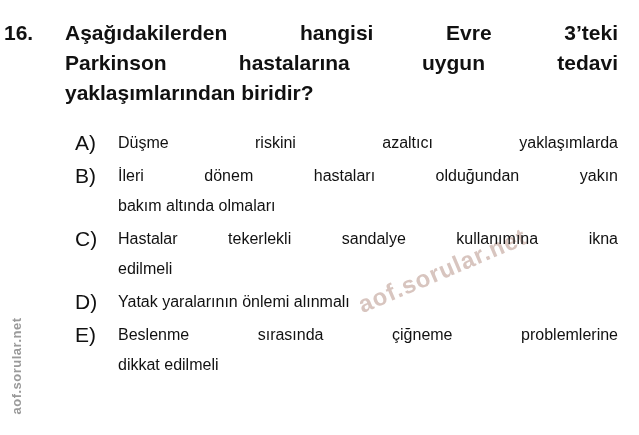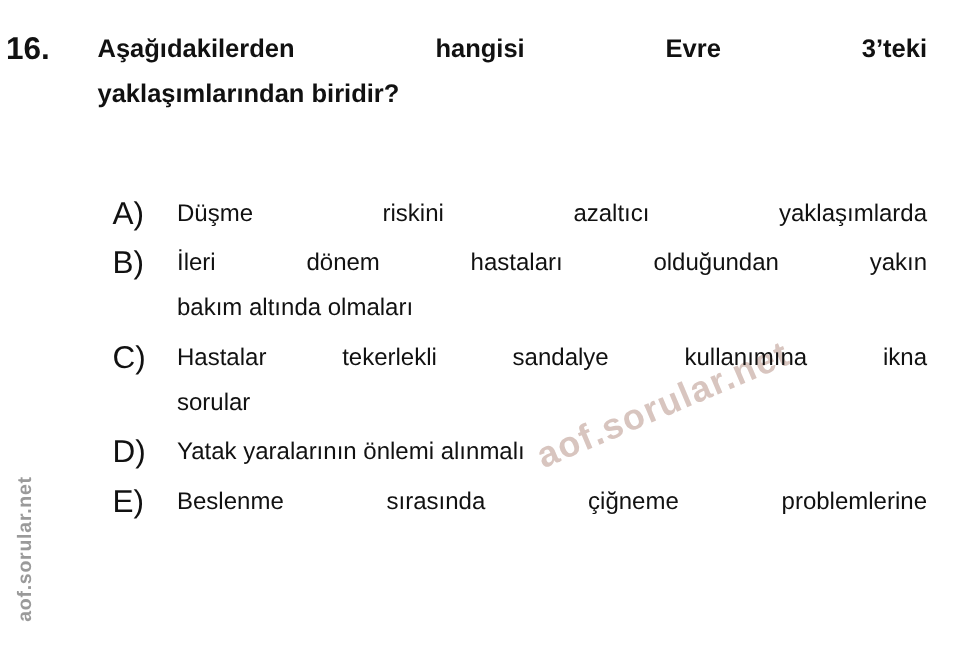--- a/index.html
+++ b/index.html
@@ -60,21 +60,21 @@
     width: 40px;
     font-size: 21px;
     font-weight: bold;
     line-height: 30px;
   }
   .qtext {
     position: absolute;
     left: 65px;
     top: 18px;
     width: 553px;
-    font-size: 17px;
+    font-size: 21px;
     font-weight: bold;
     line-height: 30px;
   }
   
   .options {
     position: absolute;
     left: 75px;
     top: 128px;
     width: 543px;
   }
@@ -111,20 +111,21 @@
 
   <div class="wm-diagonal">aof.sorular.net</div>
   <div class="wm-vertical">aof.sorular.net</div>
 
   <div class="content">
 
     <div class="qnum">16.</div>
 
     <div class="qtext">
       <div class="line jl">Aşağıdakilerden hangisi Evre 3’teki</div>
+      <div class="line jl">Parkinson hastalarına uygun tedavi</div>
       <div class="line ll">yaklaşımlarından biridir?</div>
     </div>
 
     <div class="options">
 
       <div class="option">
         <div class="opt-letter">A)</div>
         <div class="opt-lines">
           <div class="line jl">Düşme riskini azaltıcı yaklaşımlarda</div>
         </div>
@@ -135,33 +136,34 @@
         <div class="opt-lines">
           <div class="line jl">İleri dönem hastaları olduğundan yakın</div>
           <div class="line ll">bakım altında olmaları</div>
         </div>
       </div>
 
       <div class="option">
         <div class="opt-letter">C)</div>
         <div class="opt-lines">
           <div class="line jl">Hastalar tekerlekli sandalye kullanımına ikna</div>
-          <div class="line ll">sorular</div>
+          <div class="line ll">edilmeli</div>
         </div>
       </div>
 
       <div class="option">
         <div class="opt-letter">D)</div>
         <div class="opt-lines">
           <div class="line ll">Yatak yaralarının önlemi alınmalı</div>
         </div>
       </div>
 
       <div class="option">
         <div class="opt-letter">E)</div>
         <div class="opt-lines">
           <div class="line jl">Beslenme sırasında çiğneme problemlerine</div>
+          <div class="line ll">dikkat edilmeli</div>
         </div>
       </div>
 
     </div>
   </div>
 </div>
 
 </body></html>

